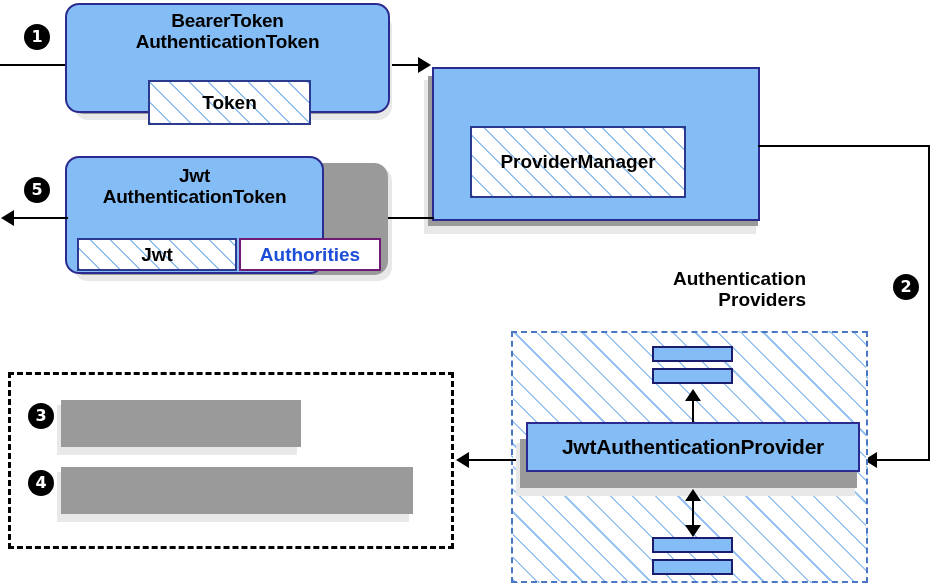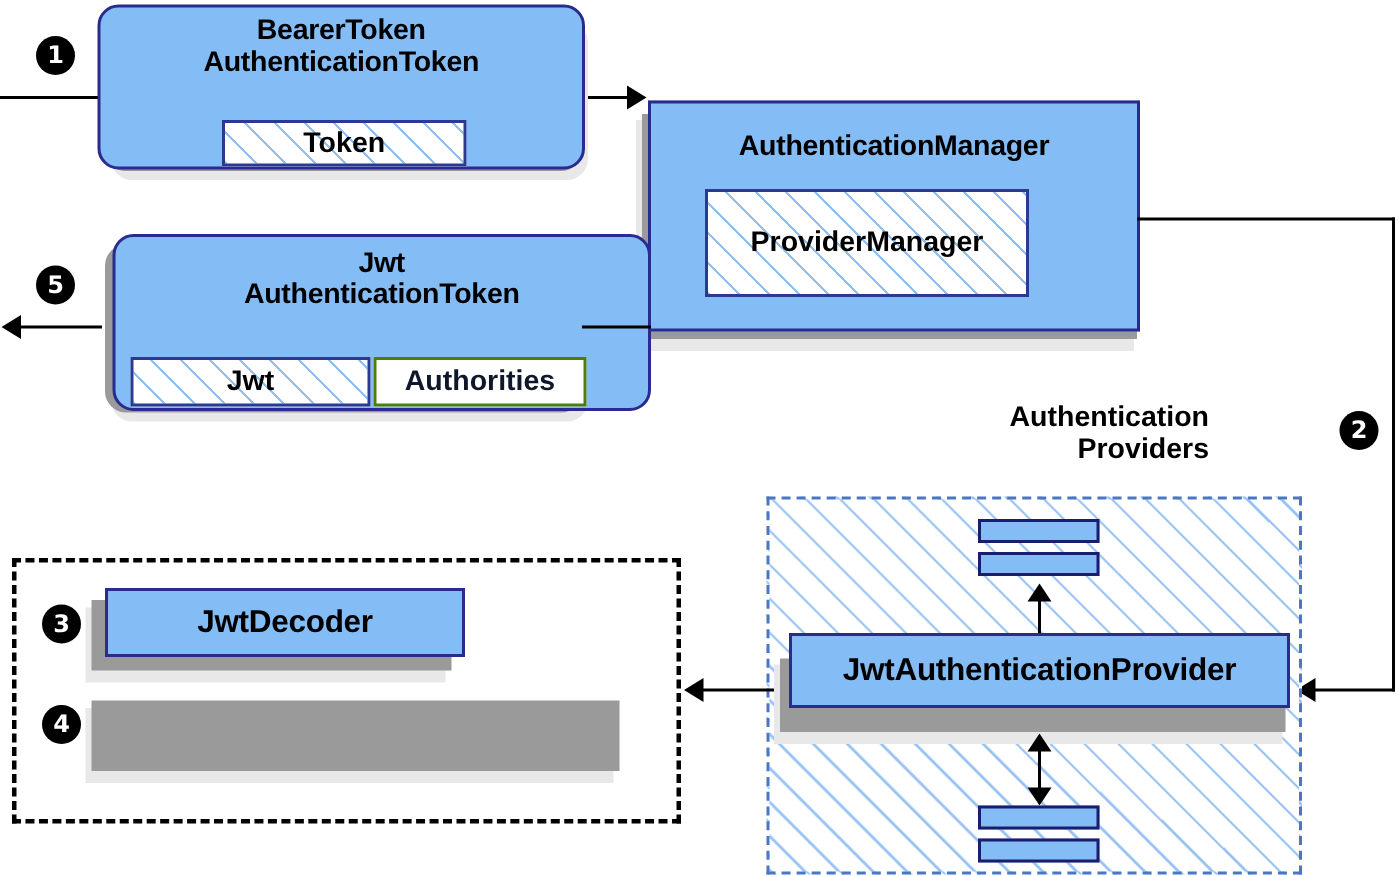--- a/index.html
+++ b/index.html
@@ -28,23 +28,23 @@
     border:2px solid #2b3a8f;
     background-color:#ffffff;
     background-image:repeating-linear-gradient(45deg,
         rgba(126,180,240,.85) 0px, rgba(126,180,240,.85) 1.4px,
         rgba(255,255,255,0) 1.4px, rgba(255,255,255,0) 14px);
     display:flex;align-items:center;justify-content:center;
     font-weight:bold;color:#000;
   }
   .plain-panel{
     position:absolute;box-sizing:border-box;
-    border:2px solid #4d7c0f;background:#ffffff;
+    border:2px solid #701a75;background:#ffffff;
     display:flex;align-items:center;justify-content:center;
-    font-weight:bold;color:#0f172a;
+    font-weight:bold;color:#1d4ed8;
   }
 
   
   .dashed-black{
     position:absolute;box-sizing:border-box;
     border:3px dashed #000000;background:transparent;
   }
   .dashed-blue-hatch{
     position:absolute;box-sizing:border-box;
     border:2px dashed #4a77c4;
@@ -93,40 +93,39 @@
   <div class="line-h" style="left:0px;top:64px;width:68px;"></div>
 
   <div class="line-h" style="left:388px;top:64px;width:38px;"></div>
   <div class="arrow-r" style="left:418px;top:57px;"></div>
 
   <div class="shadow-far" style="left:74px;top:14px;width:318px;height:106px;border-radius:14px;"></div>
   <div class="shadow-near" style="left:70px;top:10px;width:318px;height:104px;border-radius:14px;"></div>
   <div class="node rounded" style="left:65px;top:3px;width:325px;height:110px;">
     <div class="node-title" style="font-size:19px;margin-top:5px;">BearerToken
 AuthenticationToken</div>
-    <div class="hatch-panel" style="left:81px;top:75px;width:163px;height:31px;font-size:19px;">
+    <div class="hatch-panel" style="left:81px;top:75px;width:163px;height:45px;font-size:19px;">
       <span>Token</span>
     </div>
   </div>
   <div class="step" style="left:24px;top:24px;">
     <span>1</span>
   </div>
 
   <div class="shadow-far" style="left:424px;top:80px;width:332px;height:154px;"></div>
   <div class="shadow-near" style="left:428px;top:76px;width:330px;height:150px;"></div>
   <div class="node" style="left:432px;top:67px;width:328px;height:154px;">
-    <div class="node-title" style="font-size:19px;margin-top:18px;">AuthenticationManager</div>
     <div class="hatch-panel" style="left:36px;top:57px;width:216px;height:72px;font-size:19px;">
       <span>ProviderManager</span>
     </div>
   </div>
 
   <div class="shadow-far" style="left:74px;top:167px;width:318px;height:114px;border-radius:14px;"></div>
   <div class="shadow-near" style="left:70px;top:163px;width:318px;height:112px;border-radius:14px;"></div>
-  <div class="node rounded" style="left:75px;top:156px;width:359px;height:118px;">
+  <div class="node rounded" style="left:65px;top:156px;width:259px;height:118px;">
     <div class="node-title" style="font-size:19px;margin-top:7px;">Jwt
 AuthenticationToken</div>
     <div class="hatch-panel" style="left:10px;top:80px;width:160px;height:33px;font-size:19px;">
       <span>Jwt</span>
     </div>
     <div class="plain-panel" style="left:172px;top:80px;width:142px;height:33px;font-size:19px;">
       <span>Authorities</span>
     </div>
   </div>
   <div class="step" style="left:24px;top:177px;">
@@ -171,23 +170,20 @@
   <div class="bar" style="left:652px;top:537px;width:81px;height:16px;"></div>
   <div class="bar" style="left:652px;top:559px;width:81px;height:16px;"></div>
 
   <div class="line-h" style="left:468px;top:459px;width:48px;"></div>
   <div class="arrow-l" style="left:456px;top:452px;"></div>
 
   <div class="dashed-black" style="left:8px;top:372px;width:446px;height:177px;"></div>
 
   <div class="shadow-far" style="left:57px;top:405px;width:240px;height:50px;"></div>
   <div class="shadow-near" style="left:61px;top:400px;width:240px;height:47px;"></div>
-  <div class="node" style="left:70px;top:392px;width:240px;height:46px;justify-content:center;">
-    <div class="node-title" style="font-size:21px;">JwtDecoder</div>
-  </div>
   <div class="step" style="left:28px;top:403px;">
     <span>3</span>
   </div>
 
   <div class="shadow-far" style="left:57px;top:472px;width:352px;height:50px;"></div>
   <div class="shadow-near" style="left:61px;top:467px;width:352px;height:47px;"></div>
   <div class="step" style="left:28px;top:470px;">
     <span>4</span>
   </div>
 

